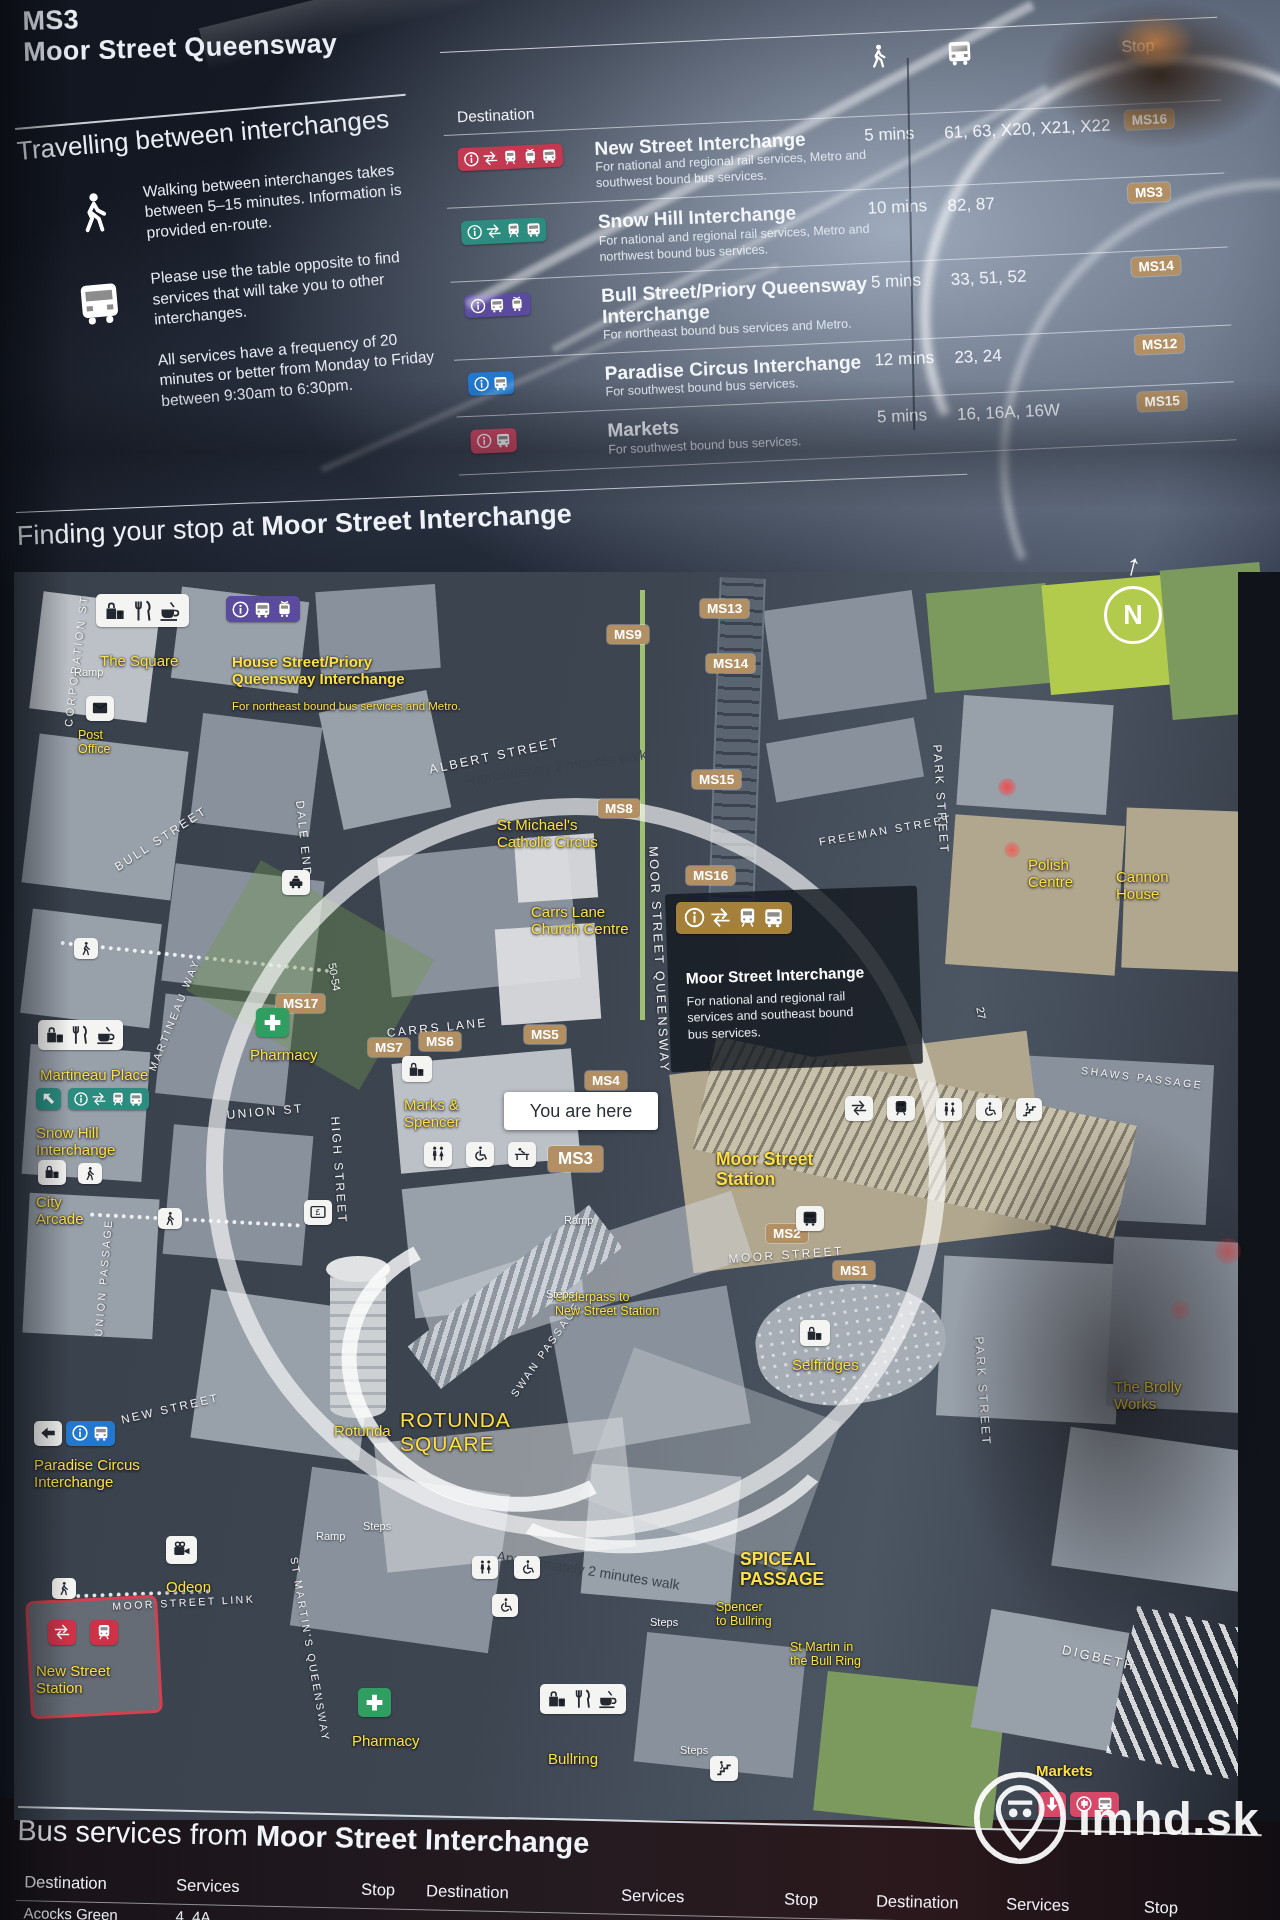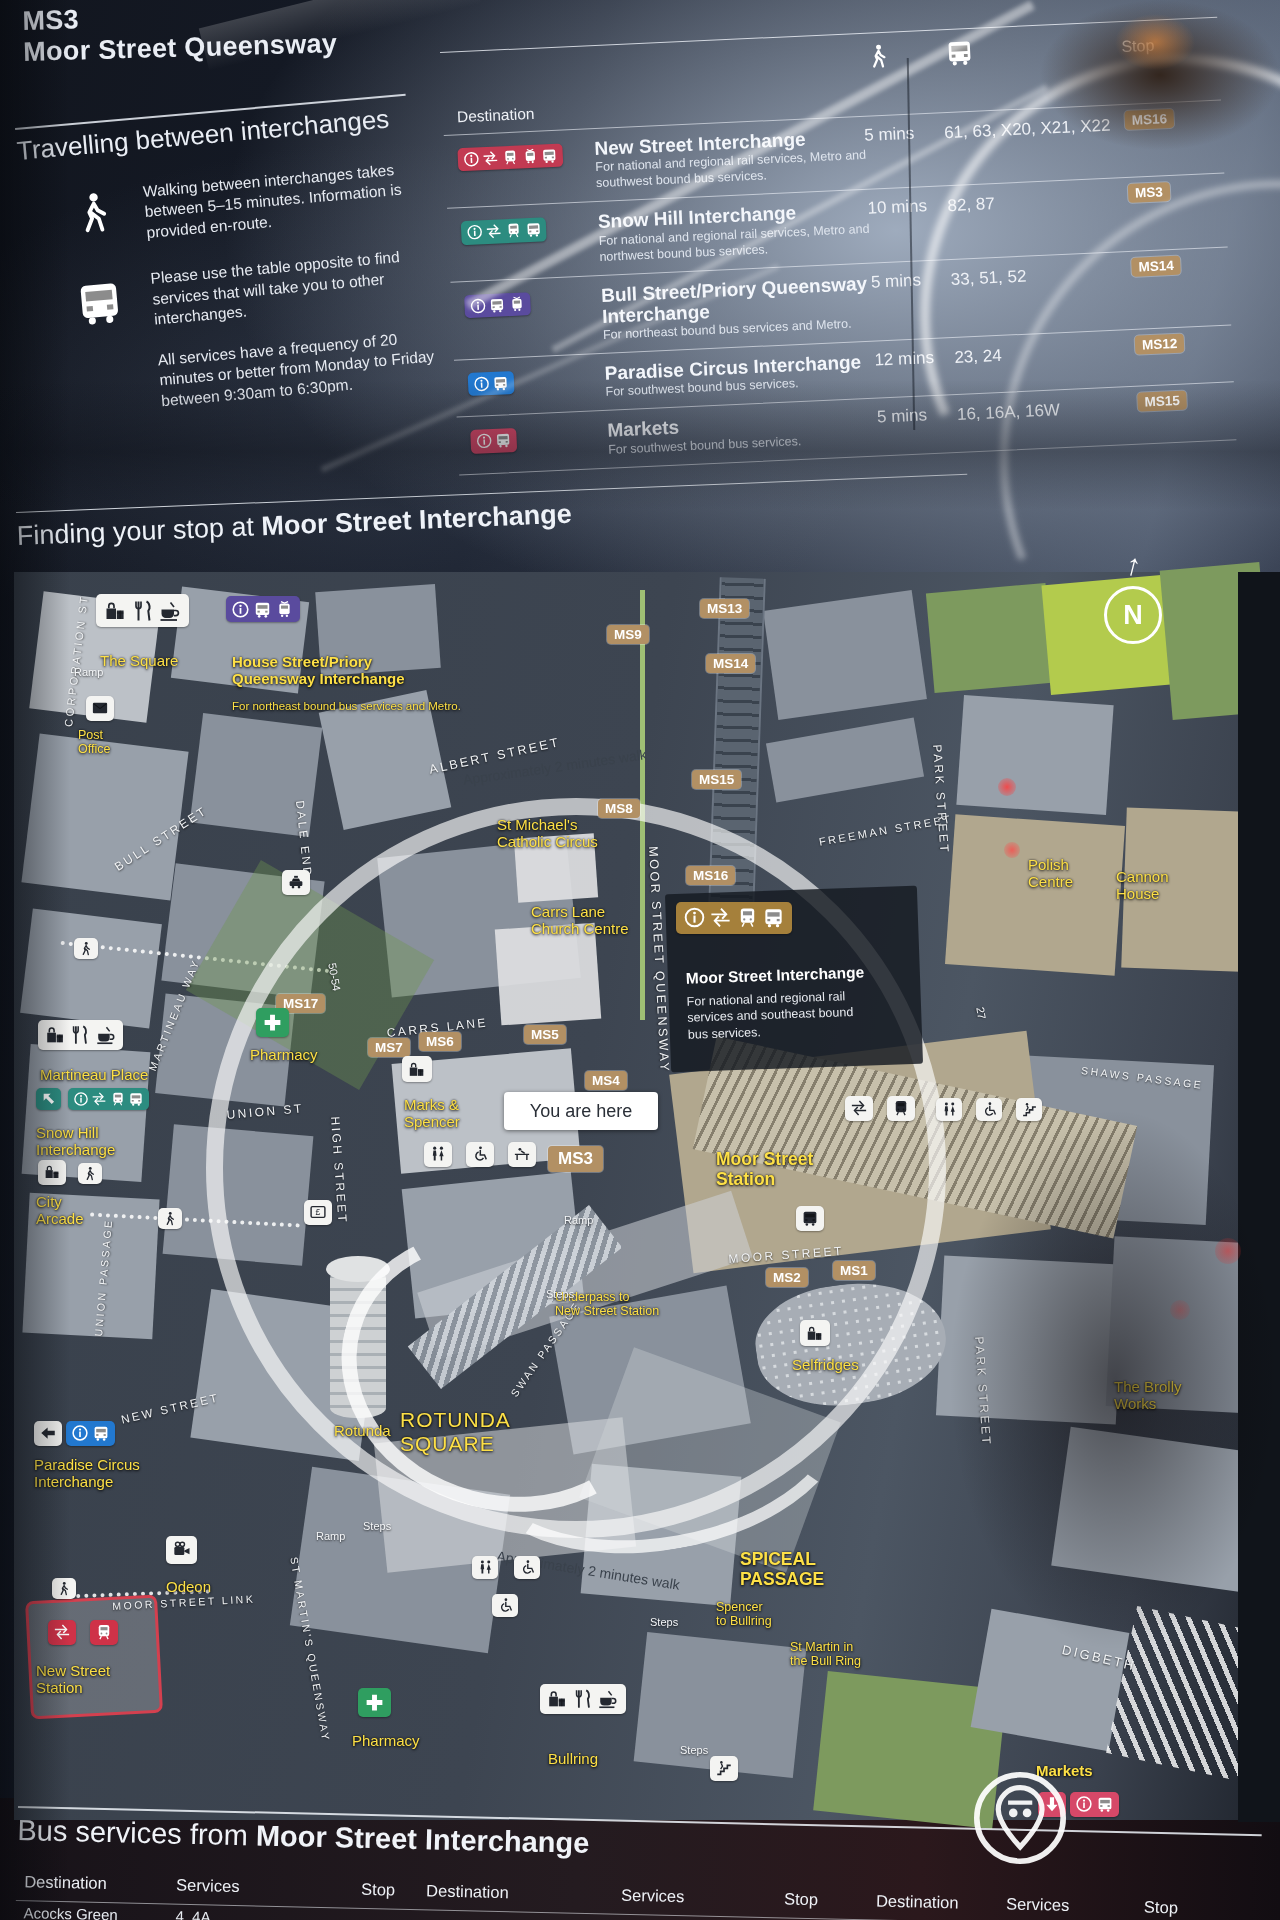--- a/index.html
+++ b/index.html
@@ -486,21 +486,21 @@
       <span class="ms" style="position: absolute; left: 706px; top: 654px; z-index: 5;">MS14</span>
       <span class="ms" style="position: absolute; left: 692px; top: 770px; z-index: 5;">MS15</span>
       <span class="ms" style="position: absolute; left: 598px; top: 799px; z-index: 5;">MS8</span>
       <span class="ms" style="position: absolute; left: 686px; top: 866px; z-index: 5;">MS16</span>
       <span class="ms" style="position: absolute; left: 276px; top: 994px; z-index: 5;">MS17</span>
       <span class="ms" style="position: absolute; left: 368px; top: 1038px; z-index: 5;">MS7</span>
       <span class="ms" style="position: absolute; left: 419px; top: 1032px; z-index: 5;">MS6</span>
       <span class="ms" style="position: absolute; left: 524px; top: 1025px; z-index: 5;">MS5</span>
       <span class="ms" style="position: absolute; left: 585px; top: 1071px; z-index: 5;">MS4</span>
       <span class="ms big" style="position: absolute; left: 548px; top: 1146px; z-index: 5;">MS3</span>
-      <span class="ms" style="position: absolute; left: 766px; top: 1268px; z-index: 5;">MS2</span>
+      <span class="ms" style="position: absolute; left: 766px; top: 1224px; z-index: 5;">MS2</span>
       <span class="ms" style="position: absolute; left: 833px; top: 1261px; z-index: 5;">MS1</span>
       <div class="poi md" style="left: 100px; top: 652px;">The Square</div>
       <div class="poi sm" style="left: 78px; top: 728px;">Post
 Office</div>
       <div class="poi md b" style="left: 232px; top: 653px;">House Street/Priory
 Queensway Interchange</div>
       <div class="poi xs" style="left: 232px; top: 700px;">For northeast bound bus services and Metro.</div>
       <div class="poi md" style="left: 497px; top: 816px;">St Michael's
 Catholic Circus</div>
       <div class="poi md" style="left: 531px; top: 903px;">Carrs Lane
@@ -816,20 +816,21 @@
       </div>
   </section>
 
   <div class="watermark">
     <svg class="wm-logo" viewBox="0 0 24 24">
       <circle cx="12" cy="12" r="10.8" fill="none" stroke="currentColor" stroke-width="1.4"></circle>
       <g transform="translate(3.4,3.1) scale(0.72)">
           <use href="#i-pin"></use>
         </g>
     </svg>
+    <span class="wm-text">imhd.sk</span>
   </div>
 
   <div class="ovl" style="left:200px;top:-6px;width:280px;height:44px;transform:rotate(-14deg);background:linear-gradient(rgba(255,255,255,.18),rgba(255,255,255,0))"></div>
   <div class="ovl" style="left:430px;top:150px;width:640px;height:10px;transform:rotate(-28deg);background:rgba(255,255,255,.45);filter:blur(2px)"></div>
   <div class="ovl" style="left:520px;top:215px;width:560px;height:7px;transform:rotate(-28deg);background:rgba(255,255,255,.32);filter:blur(2px)"></div>
   <div class="ovl" style="left:300px;top:365px;width:500px;height:6px;transform:rotate(-24deg);background:rgba(255,255,255,.22);filter:blur(2px)"></div>
   <div class="ovl" style="left:920px;top:55px;width:520px;height:520px;border-radius:50%;border:10px solid rgba(255,255,255,.6);border-right-color:transparent;border-bottom-color:transparent;transform:rotate(22deg);filter:blur(3px)"></div>
   <div class="ovl" style="left:1000px;top:180px;width:560px;height:560px;border-radius:50%;border:8px solid rgba(255,255,255,.38);border-right-color:transparent;border-bottom-color:transparent;transform:rotate(24deg);filter:blur(3px)"></div>
   <div class="ovl" style="left:1040px;top:0;width:240px;height:150px;background:radial-gradient(closest-side,#33261e,rgba(40,30,24,0))"></div>
   <div class="ovl" style="left:1115px;top:14px;width:80px;height:56px;background:radial-gradient(closest-side,rgba(255,150,60,.55),rgba(255,150,60,0))"></div>

